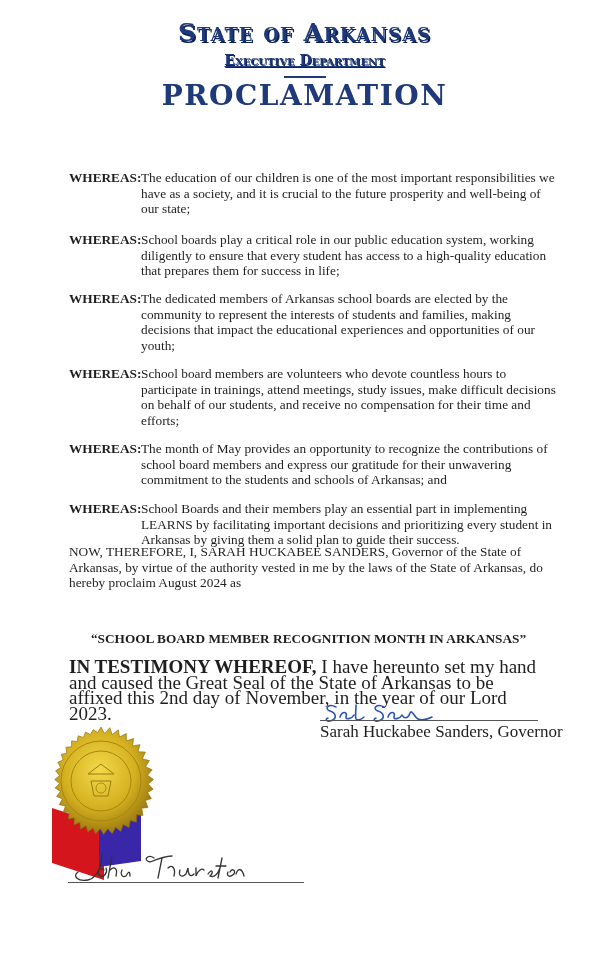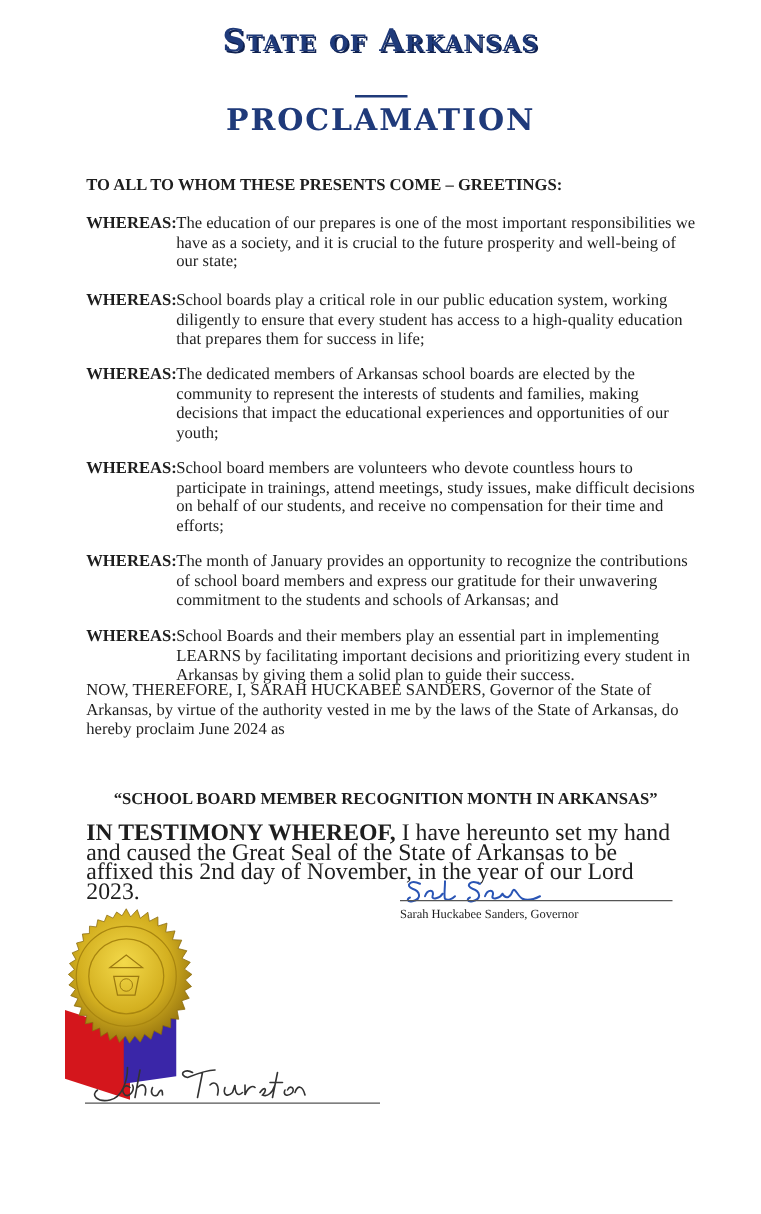--- a/index.html
+++ b/index.html
@@ -2,85 +2,85 @@
 <html><head>
 <meta charset="utf-8">
 <style>
   html, body { margin: 0; padding: 0; background: #ffffff; }
   body { width: 609px; height: 971px; position: relative; overflow: hidden; font-family: "Liberation Serif", "DejaVu Serif", serif; color: #1e1e1e; }
   .page { position: absolute; left: 0; top: 0; width: 609px; height: 971px; }
 
   .hdr-state { position: absolute; left: 0; width: 609px; top: 20px; text-align: center; font-family: "DejaVu Serif", serif; font-weight: bold; font-size: 25px; letter-spacing: 1px; color: #1f3a7a; text-shadow: 1.5px 1.5px 0 #0f2150; font-variant: small-caps; line-height: 26px; }
   .hdr-dept { position: absolute; left: 0; width: 609px; top: 52px; text-align: center; font-family: "DejaVu Serif", serif; font-weight: bold; font-size: 14px; color: #1f3a7a; text-shadow: 1px 1px 0 #0f2150; font-variant: small-caps; text-decoration: underline; line-height: 16px; }
   .hdr-rule { position: absolute; left: 284px; top: 76px; width: 42px; height: 2px; background: #1f3a7a; }
-  .hdr-title { position: absolute; left: 0; width: 609px; top: 84px; text-align: center; font-family: "DejaVu Serif", serif; font-weight: bold; font-size: 24px; letter-spacing: 1.5px; color: #1f3a7a; line-height: 24px; }
+  .hdr-title { position: absolute; left: 0; width: 609px; top: 84px; text-align: center; font-family: "DejaVu Serif", serif; font-weight: bold; font-size: 28px; letter-spacing: 1.5px; color: #1f3a7a; line-height: 24px; }
 
   .greeting { position: absolute; left: 69px; top: 140px; font-weight: bold; font-size: 13.3px; line-height: 16px; }
 
   .whereas { position: absolute; left: 69px; width: 490px; font-size: 13.3px; line-height: 15.5px; }
   .whereas .lbl { position: absolute; left: 0; top: 0; font-weight: bold; }
   .whereas .txt { position: absolute; left: 72px; top: 0; width: 420px; }
 
   .now { position: absolute; left: 69px; top: 544px; width: 480px; font-size: 13.3px; line-height: 15.5px; }
   .now b { font-weight: normal; }
 
   .decl { position: absolute; left: 4px; width: 609px; top: 631px; text-align: center; font-weight: bold; font-size: 13.3px; line-height: 16px; }
 
   .testimony { position: absolute; left: 69px; top: 659px; width: 480px; font-size: 19px; line-height: 15.5px; }
   .testimony b { font-weight: bold; }
 
   .gov-sig { position: absolute; left: 322px; top: 697px; width: 120px; height: 28px; }
   .gov-line { position: absolute; left: 320px; top: 720px; width: 218px; height: 1px; background: #555; }
-  .gov-name { position: absolute; left: 320px; top: 724px; font-size: 10px; line-height: 16px; }
+  .gov-name { position: absolute; left: 320px; top: 724px; font-size: 17px; line-height: 16px; }
 
   .seal { position: absolute; left: 46px; top: 726px; width: 110px; height: 110px; }
   .ribbon-red { position: absolute; left: 52px; top: 808px; width: 52px; height: 55px; background: #d4161c; transform: skewY(18deg); transform-origin: top left; }
   .ribbon-blue { position: absolute; left: 99px; top: 812px; width: 42px; height: 55px; background: #3a26a8; transform: skewY(-8deg); transform-origin: top left; }
 
   .sec-sig { position: absolute; left: 68px; top: 848px; width: 180px; height: 36px; }
   .sec-line { position: absolute; left: 68px; top: 882px; width: 236px; height: 1px; background: #555; }
   .sec-name { position: absolute; left: 68px; top: 886px; font-size: 13px; line-height: 16px; }
 </style>
 </head>
 <body>
 
 <div class="page">
 
   <div class="hdr-state">State of Arkansas</div>
+  <div class="hdr-dept">Executive Department</div>
   <div class="hdr-rule"></div>
   <div class="hdr-title">PROCLAMATION</div>
 
-  <div class="greeting">TO ALL TO WHOM THESE PRESENTS COME – GREETINGS:</div>
 
   <div class="whereas" style="top:170px;">
     <span class="lbl">WHEREAS:</span>
-    <div class="txt">The education of our prepares is one of the most important responsibilities we have as a society, and it is crucial to the future prosperity and well-being of our state;</div>
+    <div class="txt">The education of our children is one of the most important responsibilities we have as a society, and it is crucial to the future prosperity and well-being of our state;</div>
   </div>
   <div class="whereas" style="top:232px;">
     <span class="lbl">WHEREAS:</span>
     <div class="txt">School boards play a critical role in our public education system, working diligently to ensure that every student has access to a high-quality education that prepares them for success in life;</div>
   </div>
   <div class="whereas" style="top:291px;">
     <span class="lbl">WHEREAS:</span>
     <div class="txt">The dedicated members of Arkansas school boards are elected by the community to represent the interests of students and families, making decisions that impact the educational experiences and opportunities of our youth;</div>
   </div>
   <div class="whereas" style="top:366px;">
     <span class="lbl">WHEREAS:</span>
     <div class="txt">School board members are volunteers who devote countless hours to participate in trainings, attend meetings, study issues, make difficult decisions on behalf of our students, and receive no compensation for their time and efforts;</div>
   </div>
   <div class="whereas" style="top:441px;">
     <span class="lbl">WHEREAS:</span>
-    <div class="txt">The month of January provides an opportunity to recognize the contributions of school board members and express our gratitude for their unwavering commitment to the students and schools of Arkansas; and</div>
+    <div class="txt">The month of May provides an opportunity to recognize the contributions of school board members and express our gratitude for their unwavering commitment to the students and schools of Arkansas; and</div>
   </div>
   <div class="whereas" style="top:501px;">
     <span class="lbl">WHEREAS:</span>
     <div class="txt">School Boards and their members play an essential part in implementing LEARNS by facilitating important decisions and prioritizing every student in Arkansas by giving them a solid plan to guide their success.</div>
   </div>
 
-  <div class="now"><b>NOW, THEREFORE, I, SARAH HUCKABEE SANDERS,</b><span> Governor of the State of Arkansas, by virtue of the authority vested in me by the laws of the State of Arkansas, do hereby proclaim June 2024 as</span></div>
+  <div class="now"><b>NOW, THEREFORE, I, SARAH HUCKABEE SANDERS,</b><span> Governor of the State of Arkansas, by virtue of the authority vested in me by the laws of the State of Arkansas, do hereby proclaim August 2024 as</span></div>
 
   <div class="decl">“SCHOOL BOARD MEMBER RECOGNITION MONTH IN ARKANSAS”</div>
 
   <div class="testimony"><b>IN TESTIMONY WHEREOF,</b><span> I have hereunto set my hand and caused the Great Seal of the State of Arkansas to be affixed this 2nd day of November, in the year of our Lord 2023.</span></div>
 
   <svg class="gov-sig" viewBox="0 0 120 28">
     <path d="M14 10 C6 6, 2 12, 8 14 C14 16, 16 22, 8 24 C4 25, 3 22, 6 21 M18 20 C20 14, 26 14, 24 20 C23 23, 30 22, 32 18 M34 8 C34 14, 33 20, 34 22 C36 24, 40 22, 42 20" stroke="#2a55b5" stroke-width="1.6" fill="none" stroke-linecap="round"></path>
     <path d="M62 10 C54 6, 50 12, 56 14 C62 16, 64 22, 56 24 C52 25, 51 22, 54 21 M66 20 C68 14, 74 14, 72 20 C71 23, 78 22, 80 18 M80 18 C82 22, 86 22, 88 16 C90 12, 92 20, 96 22 C100 24, 106 22, 110 20" stroke="#2a55b5" stroke-width="1.6" fill="none" stroke-linecap="round"></path>
   </svg>
   <div class="gov-line"></div>

